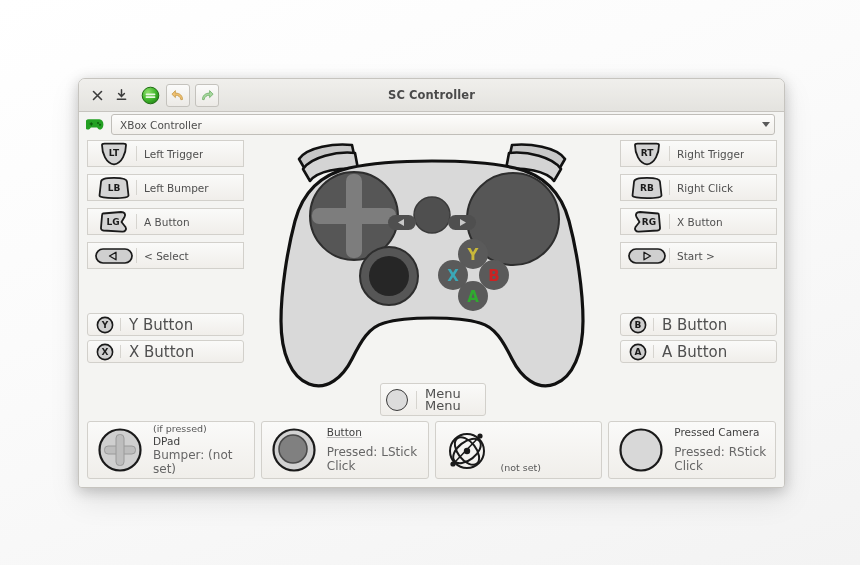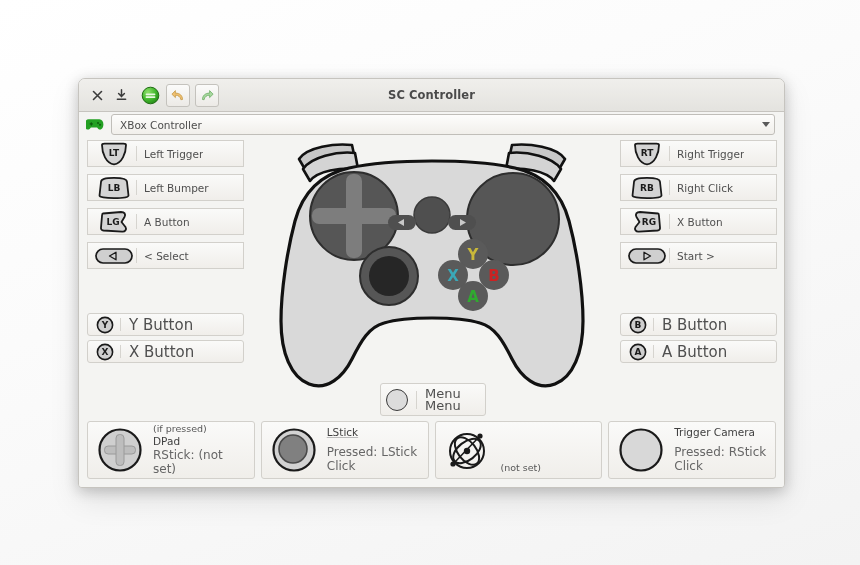--- a/index.html
+++ b/index.html
@@ -415,34 +415,34 @@
               <circle cx="23" cy="23" r="20.5" fill="#cfcfcf" stroke="#1a1a1a" stroke-width="2.2"></circle>
               <g fill="#bdbdbd" stroke="#9a9a9a" stroke-width="1">
                 <rect x="7.5" y="19" width="31" height="8" rx="3.6"></rect>
                 <rect x="19" y="7.5" width="8" height="31" rx="3.6"></rect>
               </g>
             </svg>
           </div>
           <div class="info">
             <div class="sub">(if pressed)</div>
             <div class="main">DPad</div>
-            <div class="press">RStick: (not set)</div>
+            <div class="press">Bumper: (not set)</div>
           </div>
         </div>
 
         <div class="panel">
           <div class="art">
             <svg width="46" height="46" viewBox="0 0 46 46">
               <circle cx="23" cy="23" r="20.5" fill="#d2d2d2" stroke="#1a1a1a" stroke-width="2.2"></circle>
               <circle cx="22" cy="22" r="14" fill="#808080" stroke="#4a4a4a" stroke-width="1.6"></circle>
             </svg>
           </div>
           <div class="info">
             <div class="sub"></div>
-            <div class="main" style="text-decoration:underline; text-decoration-color:#bbb;">LStick</div>
+            <div class="main" style="text-decoration:underline; text-decoration-color:#bbb;">Button</div>
             <div class="press">Pressed: LStick Click</div>
           </div>
         </div>
 
         <div class="panel">
           <div class="art">
             <svg width="46" height="46" viewBox="0 0 46 46">
               <circle cx="22" cy="24" r="17" fill="none" stroke="#1a1a1a" stroke-width="2"></circle>
               <ellipse cx="22" cy="24" rx="9" ry="16" transform="rotate(-38 22 24)" fill="none" stroke="#1a1a1a" stroke-width="2"></ellipse>
               <ellipse cx="22" cy="24" rx="16" ry="9" transform="rotate(-38 22 24)" fill="none" stroke="#1a1a1a" stroke-width="2"></ellipse>
@@ -458,21 +458,21 @@
         </div>
 
         <div class="panel">
           <div class="art">
             <svg width="46" height="46" viewBox="0 0 46 46">
               <circle cx="23" cy="23" r="20.5" fill="#d8d8d8" stroke="#1a1a1a" stroke-width="2.2"></circle>
             </svg>
           </div>
           <div class="info">
             <div class="sub"></div>
-            <div class="main">Trigger Camera</div>
+            <div class="main">Pressed Camera</div>
             <div class="press">Pressed: RStick Click</div>
           </div>
         </div>
 
       </div>
 
     </div>
   </div>
 </div>
 

